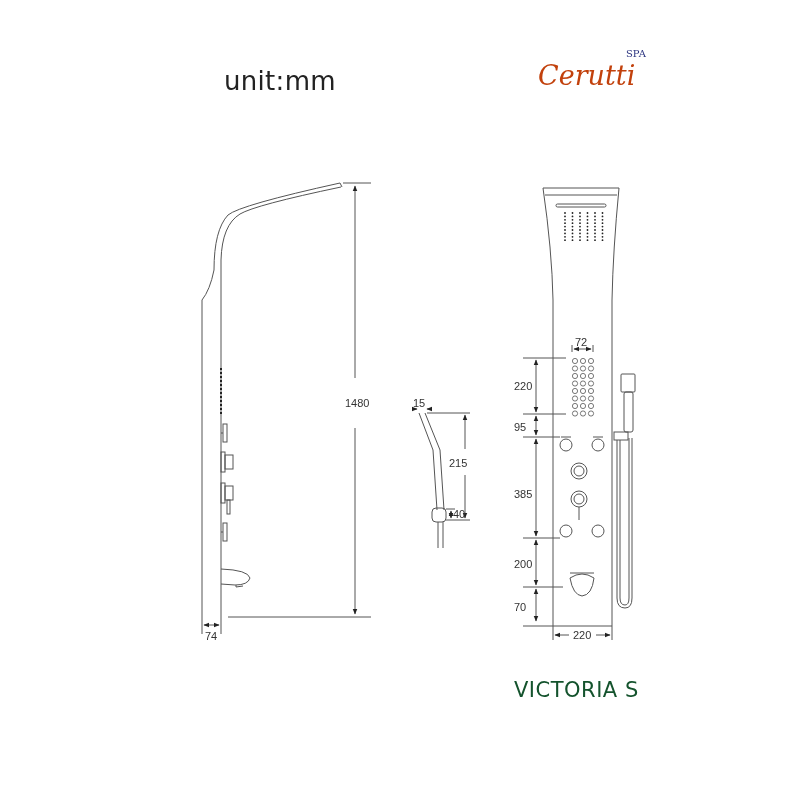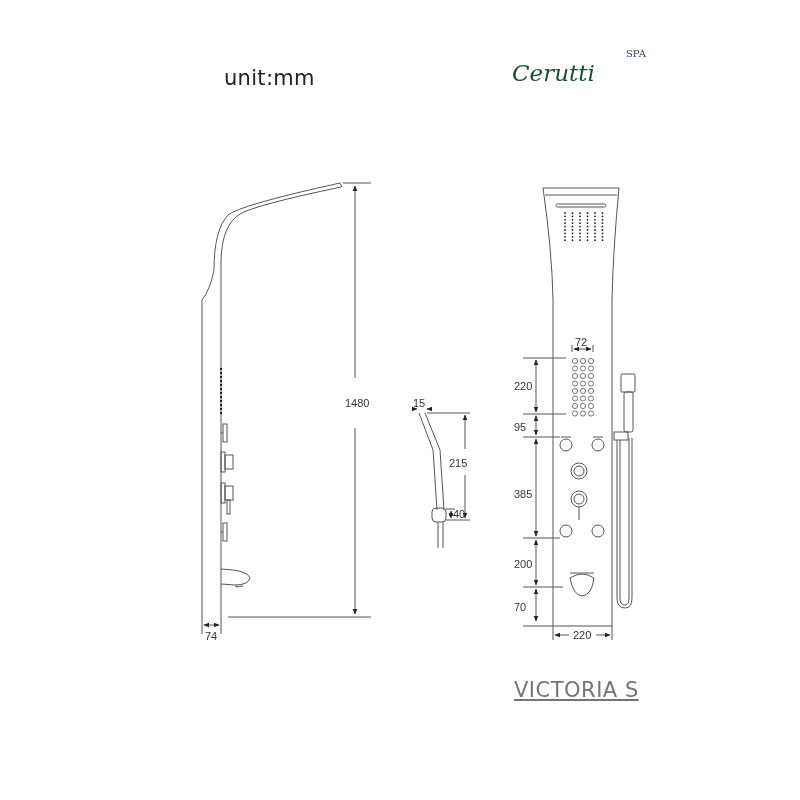--- a/index.html
+++ b/index.html
@@ -1,20 +1,20 @@
 <!DOCTYPE html>
 <html><head>
 <meta charset="utf-8">
 <style>
   html,body{margin:0;padding:0;background:#ffffff;}
   body{width:800px;height:800px;position:relative;overflow:hidden;font-family:"Liberation Sans",sans-serif;}
-  .unit{position:absolute;left:224px;top:66px;font-family:"DejaVu Sans",sans-serif;font-size:21px;color:#222;letter-spacing:0.3px;}
-  .logo{position:absolute;left:512px;top:60px;font-family:"DejaVu Serif",serif;font-style:italic;font-size:23px;color:#14532d;}
+  .unit{position:absolute;left:224px;top:66px;font-family:"DejaVu Sans",sans-serif;font-size:26px;color:#222;letter-spacing:0.3px;}
+  .logo{position:absolute;left:538px;top:60px;font-family:"DejaVu Serif",serif;font-style:italic;font-size:27px;color:#c2410c;}
   .logo-spa{position:absolute;left:626px;top:48px;font-family:"DejaVu Serif",serif;font-size:10px;color:#2c3580;}
-  .model{position:absolute;left:514px;top:678px;font-family:"DejaVu Sans",sans-serif;font-size:21px;color:#737373;letter-spacing:0.5px;text-decoration:underline;}
+  .model{position:absolute;left:514px;top:678px;font-family:"DejaVu Sans",sans-serif;font-size:21px;color:#14532d;letter-spacing:0.5px;}
   svg{position:absolute;left:0;top:0;}
   .dim{font-family:"Liberation Sans",sans-serif;font-size:11px;fill:#333;}
 </style>
 </head>
 <body>
 
 <div class="unit">unit:mm</div>
 <div class="logo">Cerutti</div>
 <div class="logo-spa">SPA</div>
 

